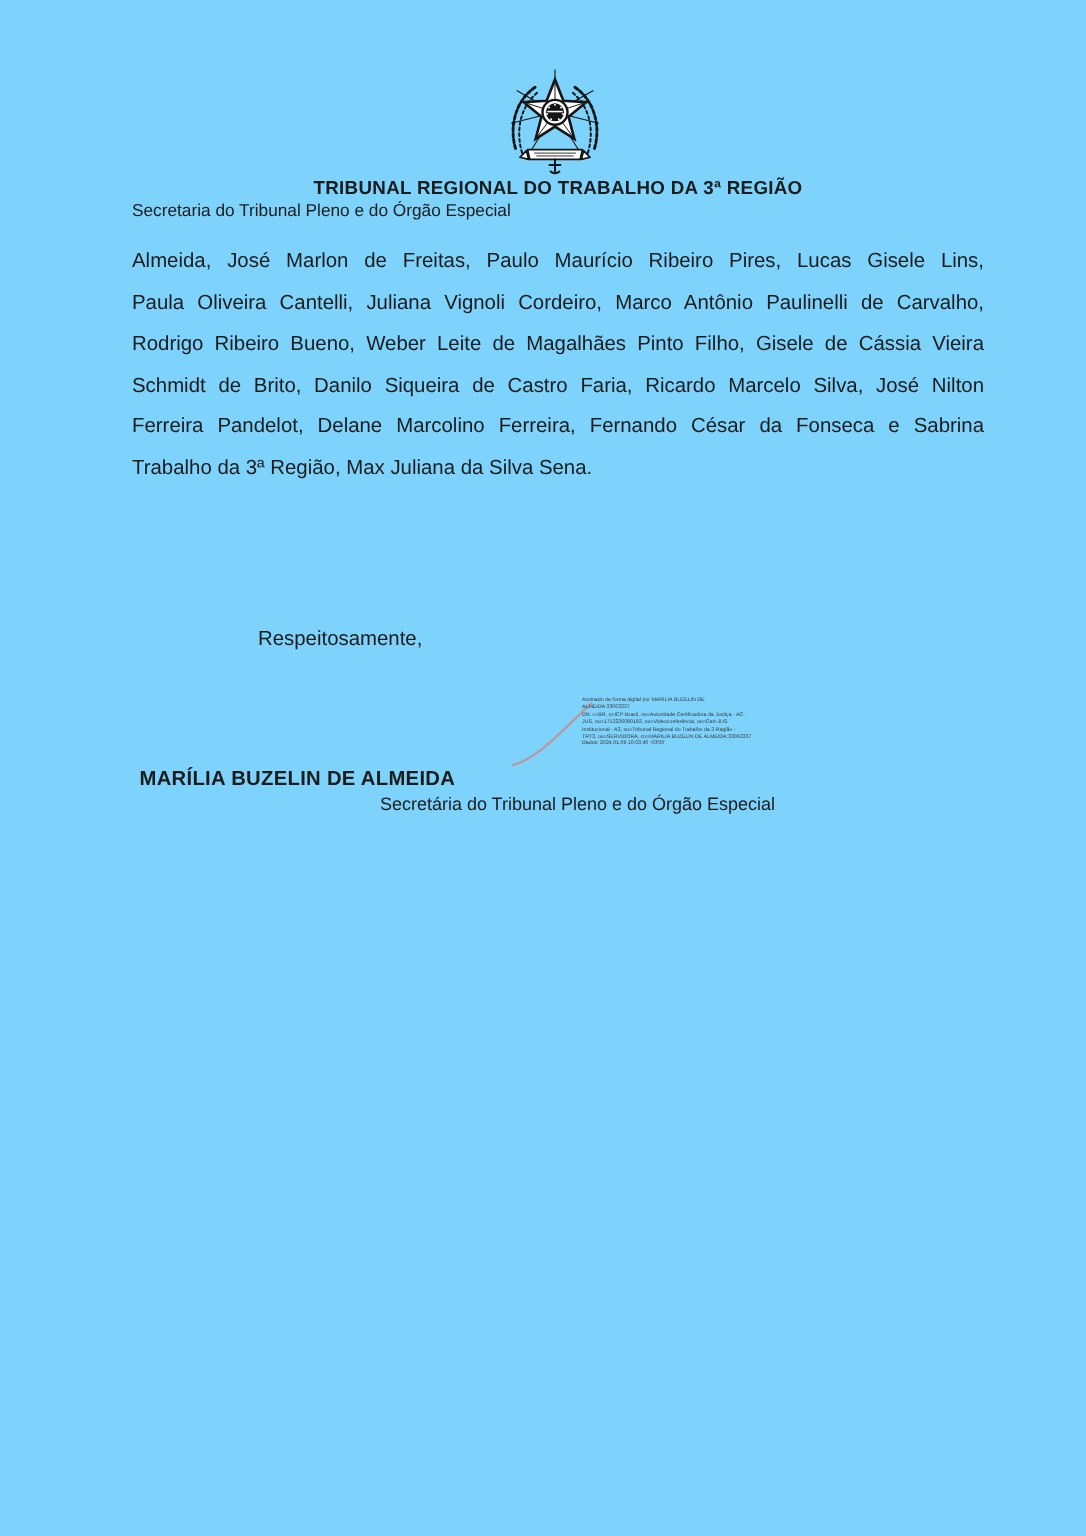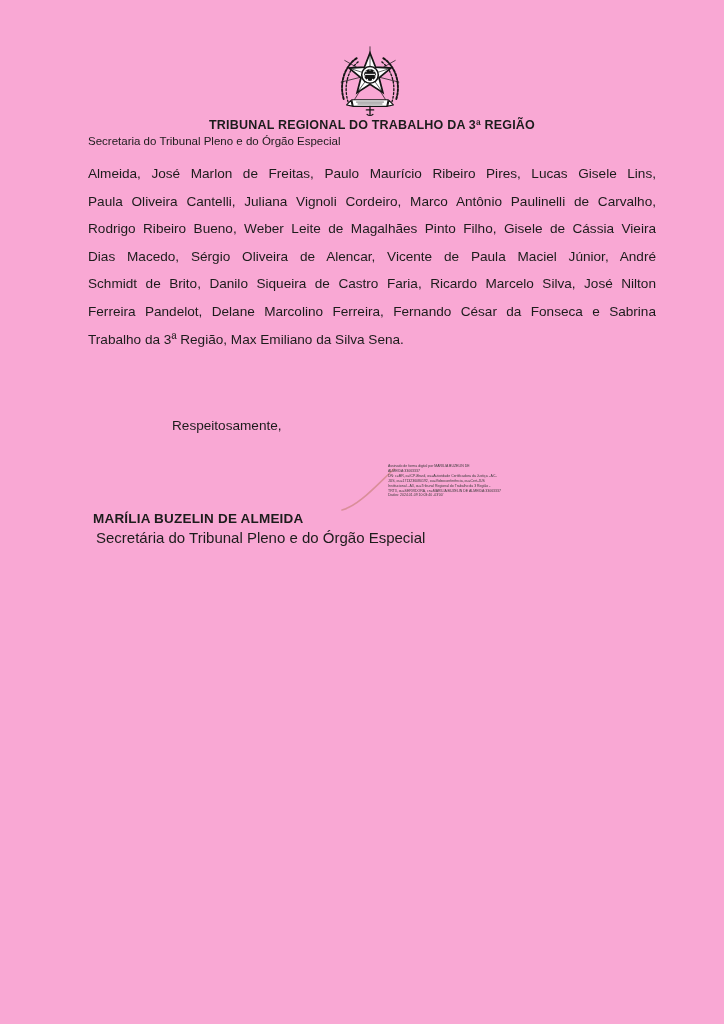--- a/index.html
+++ b/index.html
@@ -1,19 +1,19 @@
 <!DOCTYPE html>
 <html><head>
 <meta charset="utf-8">
 <style>
   html,body{margin:0;padding:0;background:#e9e9e9;}
   .page{
     position:relative;
     width:724px;height:1024px;
-    background:#f9a8d4;
+    background:#7dd3fc;
     font-family:"Liberation Sans", sans-serif;
     color:#1c1c1c;
     overflow:hidden;
     margin:0 auto;
   }
   .emblem{position:absolute;left:331px;top:42px;width:78px;height:76px;}
   .org-name{
     position:absolute;left:88px;top:118px;width:568px;
     text-align:center;font-weight:bold;font-size:12.5px;letter-spacing:.2px;
   }
@@ -45,22 +45,22 @@
   .sig-stamp-details{
     position:absolute;left:110px;top:-2px;width:150px;
     font-size:3.5px;line-height:4.9px;color:#3a3a3a;
   }
   .sig-flourish{position:absolute;left:52px;top:0px;width:80px;height:48px;}
   .sig-name{
     position:absolute;left:93px;top:511px;width:600px;
     text-align:left;font-weight:bold;font-size:13.5px;letter-spacing:.2px;
   }
   .sig-role{
-    position:absolute;left:96px;top:529px;width:600px;
-    text-align:left;font-size:15px;
+    position:absolute;left:85px;top:529px;width:600px;
+    text-align:center;font-size:12px;
   }
 </style>
 </head>
 <body>
 
 <div class="page">
 
   <div class="emblem">
     <svg viewBox="0 0 100 104" width="78" height="76" xmlns="http://www.w3.org/2000/svg">
 
@@ -124,24 +124,23 @@
     </svg>
   </div>
 
   <div class="org-name">TRIBUNAL REGIONAL DO TRABALHO DA 3ª REGIÃO</div>
   <div class="dept-name">Secretaria do Tribunal Pleno e do Órgão Especial</div>
 
   <div class="body-text">
     <div class="body-line">Almeida, José Marlon de Freitas, Paulo Maurício Ribeiro Pires, Lucas Gisele Lins,</div>
     <div class="body-line">Paula Oliveira Cantelli, Juliana Vignoli Cordeiro, Marco Antônio Paulinelli de Carvalho,</div>
     <div class="body-line">Rodrigo Ribeiro Bueno, Weber Leite de Magalhães Pinto Filho, Gisele de Cássia Vieira</div>
-    <div class="body-line">Dias Macedo, Sérgio Oliveira de Alencar, Vicente de Paula Maciel Júnior, André</div>
     <div class="body-line">Schmidt de Brito, Danilo Siqueira de Castro Faria, Ricardo Marcelo Silva, José Nilton</div>
     <div class="body-line">Ferreira Pandelot, Delane Marcolino Ferreira, Fernando César da Fonseca e Sabrina</div>
-    <div class="body-line last">Trabalho da 3ª Região, Max Emiliano da Silva Sena.</div>
+    <div class="body-line last">Trabalho da 3ª Região, Max Juliana da Silva Sena.</div>
   </div>
 
   <div class="salutation">Respeitosamente,</div>
 
   <div class="sig-stamp">
     <svg class="sig-flourish" viewBox="0 0 80 48" xmlns="http://www.w3.org/2000/svg">
       <path d="M12,44 C28,40 44,22 64,3" fill="none" stroke="#cf8585" stroke-width="1.6" stroke-linecap="round" opacity="0.75"></path>
     </svg>
     <div class="sig-stamp-details">
       <div>Assinado de forma digital por MARILIA BUZELIN DE</div>

